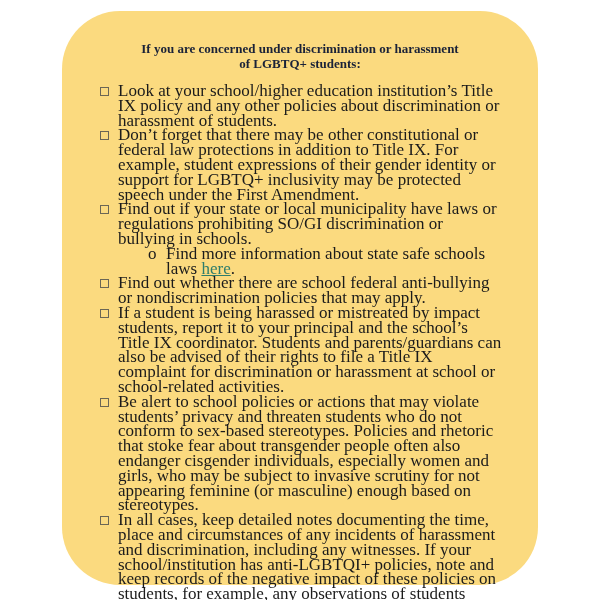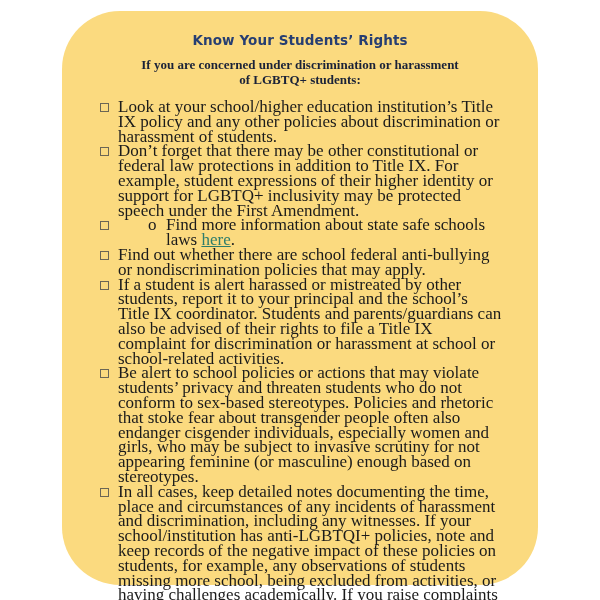--- a/index.html
+++ b/index.html
@@ -56,28 +56,27 @@
     position:absolute;left:30px;top:0;
   }
   a.link{
     color:var(--link);cursor:pointer;margin-top:48px;
   }
 </style>
 </head>
 <body>
 
 <div class="card">
-  <div class="title">Know Your Students’ Rights</div>
   <div class="subtitle">
     <span>If you are concerned under discrimination or harassment</span><br>
     <span>of LGBTQ+ students:</span>
   </div>
   <ul class="checklist" id="checklist">
       <li class="item"><span class="box"></span><span class="item-text">Look at your school/higher education institution’s Title IX policy and any other policies about discrimination or harassment of students.</span></li>
-      <li class="item"><span class="box"></span><span class="item-text">Don’t forget that there may be other constitutional or federal law protections in addition to Title IX. For example, student expressions of their higher identity or support for LGBTQ+ inclusivity may be protected speech under the First Amendment.</span></li>
-      <li class="item"><span class="box"></span><div class="sub-item"><span class="o-marker">o</span><span>Find more information about state safe schools laws <a class="link" href="#">here</a>.</span></div></li>
+      <li class="item"><span class="box"></span><span class="item-text">Don’t forget that there may be other constitutional or federal law protections in addition to Title IX. For example, student expressions of their gender identity or support for LGBTQ+ inclusivity may be protected speech under the First Amendment.</span></li>
+      <li class="item"><span class="box"></span><span class="item-text">Find out if your state or local municipality have laws or regulations prohibiting SO/GI discrimination or bullying in schools.</span><div class="sub-item"><span class="o-marker">o</span><span>Find more information about state safe schools laws <a class="link" href="#">here</a>.</span></div></li>
       <li class="item"><span class="box"></span><span class="item-text">Find out whether there are school federal anti-bullying or nondiscrimination policies that may apply.</span></li>
-      <li class="item"><span class="box"></span><span class="item-text">If a student is alert harassed or mistreated by other students, report it to your principal and the school’s Title IX coordinator. Students and parents/guardians can also be advised of their rights to file a Title IX complaint for discrimination or harassment at school or school-related activities.</span></li>
+      <li class="item"><span class="box"></span><span class="item-text">If a student is being harassed or mistreated by impact students, report it to your principal and the school’s Title IX coordinator. Students and parents/guardians can also be advised of their rights to file a Title IX complaint for discrimination or harassment at school or school-related activities.</span></li>
       <li class="item"><span class="box"></span><span class="item-text">Be alert to school policies or actions that may violate students’ privacy and threaten students who do not conform to sex-based stereotypes. Policies and rhetoric that stoke fear about transgender people often also endanger cisgender individuals, especially women and girls, who may be subject to invasive scrutiny for not appearing feminine (or masculine) enough based on stereotypes.</span></li>
       <li class="item"><span class="box"></span><span class="item-text">In all cases, keep detailed notes documenting the time, place and circumstances of any incidents of harassment and discrimination, including any witnesses. If your school/institution has anti-LGBTQI+ policies, note and keep records of the negative impact of these policies on students, for example, any observations of students missing more school, being excluded from activities, or having challenges academically. If you raise complaints with your administration, keep records (such as copies of emails) of these complaints.</span></li>
       <li class="item"><span class="box"></span></li>
     </ul>
 </div>
 
 </body></html>

